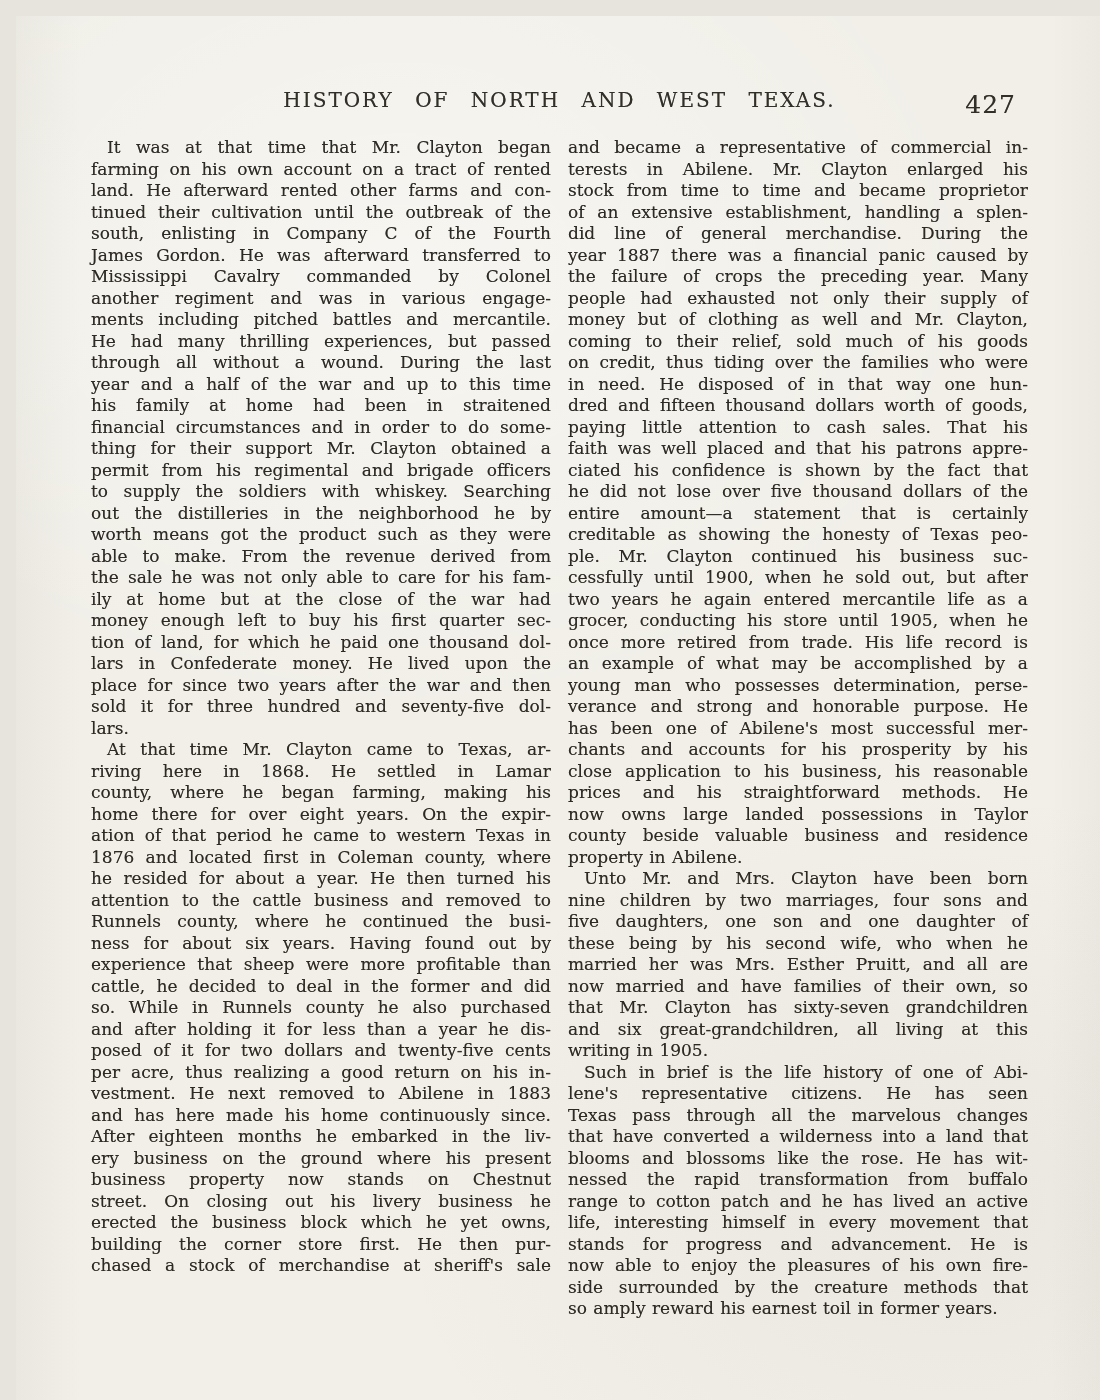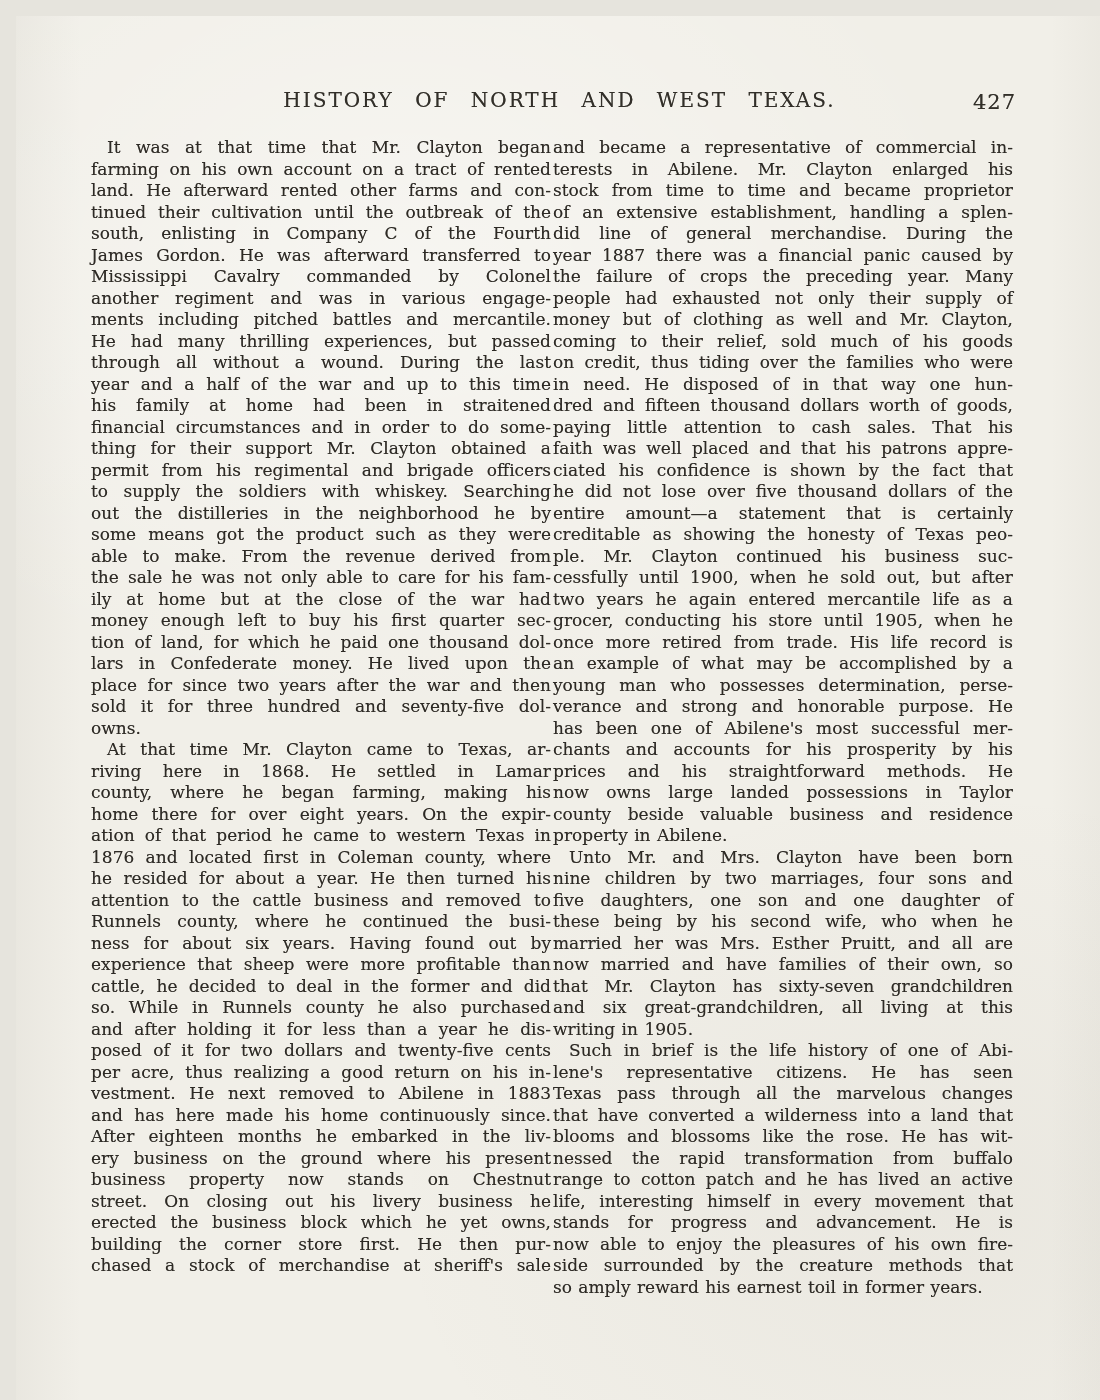--- a/index.html
+++ b/index.html
@@ -32,32 +32,32 @@
     font-size: 20px;
     letter-spacing: 2px;
     word-spacing: 13px;
     color: #322f29;
     text-shadow: 0 0 0.6px rgba(50,47,41,0.55);
   }
   .page-number {
     position: absolute;
     top: 2px;
     right: 12px;
-    font-size: 21px;
+    font-size: 25px;
     letter-spacing: 1px;
     color: #322f29;
     text-shadow: 0 0 0.6px rgba(50,47,41,0.55);
   }
   .columns {
     position: absolute;
     top: 121px;
     left: 75px;
     width: 937px;
     display: flex;
-    gap: 2px;
+    gap: 17px;
   }
   .column {
     width: 460px;
     flex: 0 0 460px;
   }
   .line {
     font-size: 17px;
     line-height: 21.5px;
     color: #2d2a25;
     text-shadow: 0 0 0.6px rgba(55,50,43,0.5);
@@ -93,30 +93,30 @@
         <div class="line">ments including pitched battles and mercantile.</div>
         <div class="line">He had many thrilling experiences, but passed</div>
         <div class="line">through all without a wound. During the last</div>
         <div class="line">year and a half of the war and up to this time</div>
         <div class="line">his family at home had been in straitened</div>
         <div class="line">financial circumstances and in order to do some-</div>
         <div class="line">thing for their support Mr. Clayton obtained a</div>
         <div class="line">permit from his regimental and brigade officers</div>
         <div class="line">to supply the soldiers with whiskey. Searching</div>
         <div class="line">out the distilleries in the neighborhood he by</div>
-        <div class="line">some means got the product such as they were</div>
+        <div class="line">worth means got the product such as they were</div>
         <div class="line">able to make. From the revenue derived from</div>
         <div class="line">the sale he was not only able to care for his fam-</div>
         <div class="line">ily at home but at the close of the war had</div>
         <div class="line">money enough left to buy his first quarter sec-</div>
         <div class="line">tion of land, for which he paid one thousand dol-</div>
         <div class="line">lars in Confederate money. He lived upon the</div>
         <div class="line">place for since two years after the war and then</div>
         <div class="line">sold it for three hundred and seventy-five dol-</div>
-        <div class="line para-end">owns.</div>
+        <div class="line para-end">lars.</div>
         <div class="line indent">At that time Mr. Clayton came to Texas, ar-</div>
         <div class="line">riving here in 1868. He settled in Lamar</div>
         <div class="line">county, where he began farming, making his</div>
         <div class="line">home there for over eight years. On the expir-</div>
         <div class="line">ation of that period he came to western Texas in</div>
         <div class="line">1876 and located first in Coleman county, where</div>
         <div class="line">he resided for about a year. He then turned his</div>
         <div class="line">attention to the cattle business and removed to</div>
         <div class="line">Runnels county, where he continued the busi-</div>
         <div class="line">ness for about six years. Having found out by</div>
@@ -159,20 +159,21 @@
         <div class="line">ple. Mr. Clayton continued his business suc-</div>
         <div class="line">cessfully until 1900, when he sold out, but after</div>
         <div class="line">two years he again entered mercantile life as a</div>
         <div class="line">grocer, conducting his store until 1905, when he</div>
         <div class="line">once more retired from trade. His life record is</div>
         <div class="line">an example of what may be accomplished by a</div>
         <div class="line">young man who possesses determination, perse-</div>
         <div class="line">verance and strong and honorable purpose. He</div>
         <div class="line">has been one of Abilene's most successful mer-</div>
         <div class="line">chants and accounts for his prosperity by his</div>
+        <div class="line">close application to his business, his reasonable</div>
         <div class="line">prices and his straightforward methods. He</div>
         <div class="line">now owns large landed possessions in Taylor</div>
         <div class="line">county beside valuable business and residence</div>
         <div class="line para-end">property in Abilene.</div>
         <div class="line indent">Unto Mr. and Mrs. Clayton have been born</div>
         <div class="line">nine children by two marriages, four sons and</div>
         <div class="line">five daughters, one son and one daughter of</div>
         <div class="line">these being by his second wife, who when he</div>
         <div class="line">married her was Mrs. Esther Pruitt, and all are</div>
         <div class="line">now married and have families of their own, so</div>

